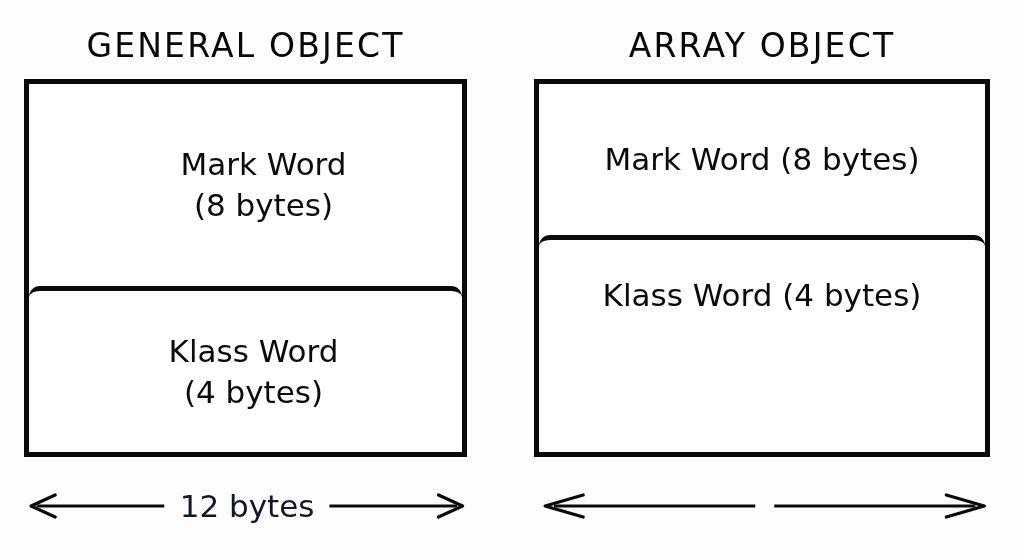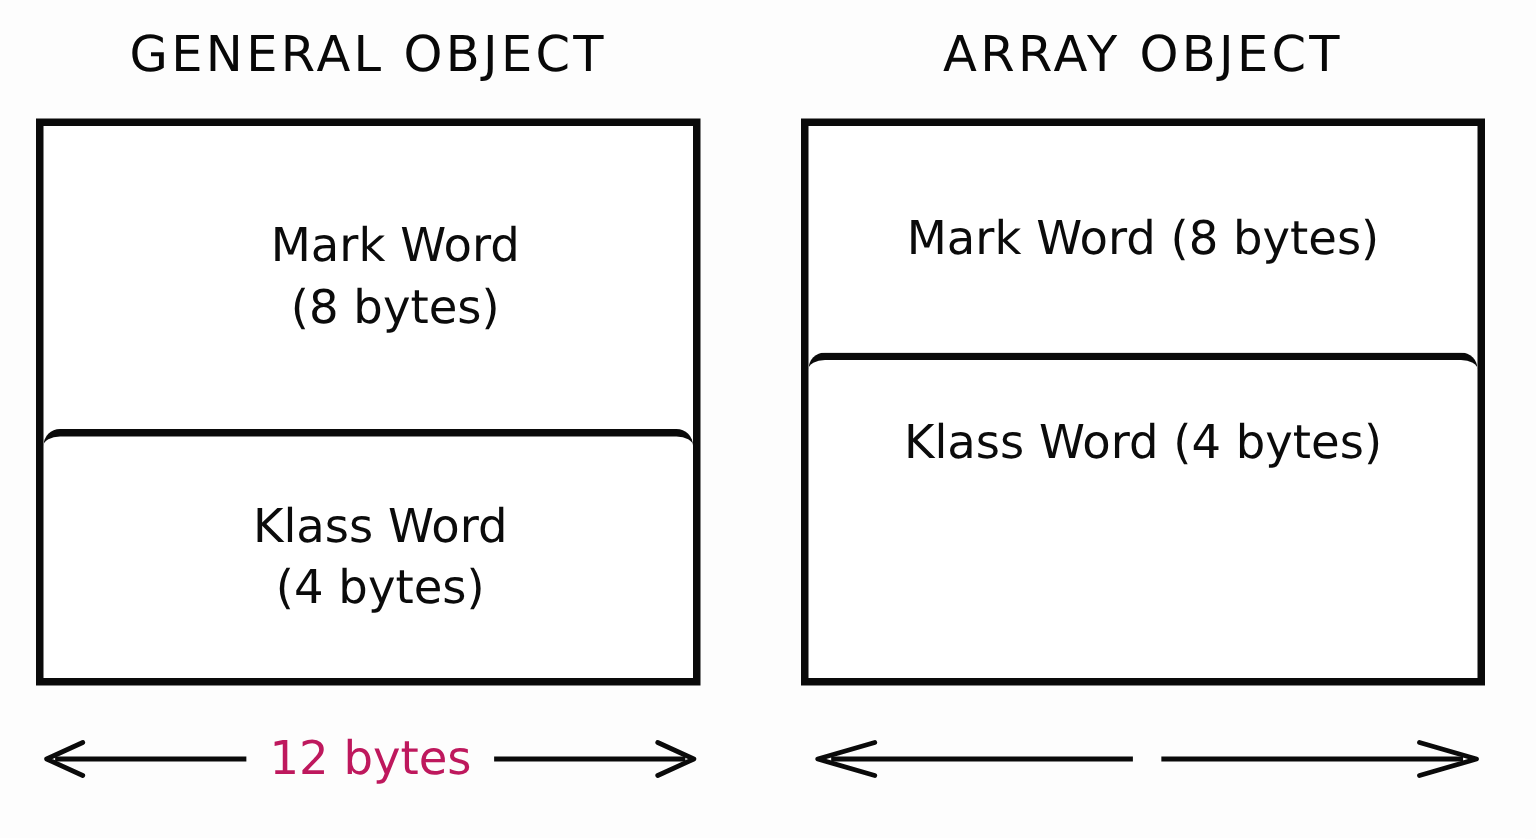--- a/index.html
+++ b/index.html
@@ -19,21 +19,21 @@
 
   #canvas {
     position: absolute;
     inset: 0;
     background: #fdfdfd;
   }
 
   
   .panel-title {
     position: absolute;
-    top: 14px;
+    top: 24px;
     height: 44px;
     line-height: 44px;
     text-align: center;
     font-size: 33px;
     letter-spacing: 2.2px;
     font-weight: 400;
     white-space: nowrap;
     color: #080808;
   }
   #title-general { left: 24px;  width: 443px; }
@@ -93,21 +93,21 @@
   }
   #dim-general { left: 24px;  width: 446px; }
   #dim-array   { left: 534px; width: 461px; }
 
   .dim-arrow-svg { display: block; flex: 1 1 auto; height: 34px; }
   .dim-label {
     font-size: 31px;
     line-height: 34px;
     white-space: nowrap;
     flex: 0 0 auto;
-    color: #be185d;
+    color: #0f172a;
   }
 </style>
 </head>
 <body>
 
 <div id="canvas">
 
   <div class="panel-title" id="title-general">GENERAL OBJECT</div>
 
   <div class="obj-box" id="box-general">

